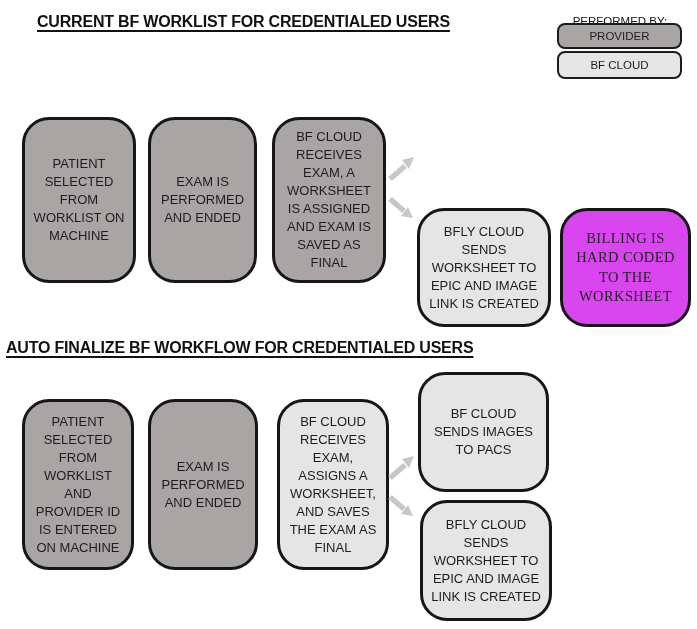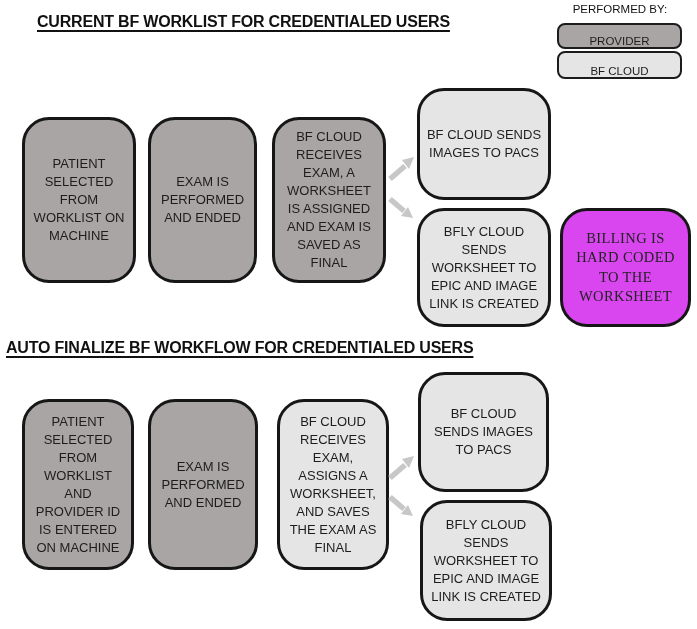--- a/index.html
+++ b/index.html
@@ -17,26 +17,26 @@
     display:flex;align-items:center;justify-content:center;text-align:center;
     padding:0 3px;
   }
   .node-text{
     white-space:pre-line;font-size:13px;line-height:18px;color:#1d1d1d;
   }
   .node-text.serif{
     font-family:"Liberation Serif",serif;font-size:14.5px;line-height:19.5px;letter-spacing:0.4px;color:#222;
   }
   .legend-title{
-    position:absolute;left:557px;top:3px;width:126px;text-align:center;
+    position:absolute;left:557px;top:15px;width:126px;text-align:center;
     font-size:11.5px;color:#111;
   }
   .legend-box{
     position:absolute;box-sizing:border-box;border:2px solid #1c1c1c;border-radius:8px;
-    display:flex;align-items:flex-end;justify-content:center;
+    display:flex;align-items:center;justify-content:center;
     font-size:11.5px;color:#1d1d1d;
   }
   .overlay{position:absolute;left:0;top:0;pointer-events:none;}
 </style>
 </head>
 <body>
 
 <div class="canvas">
 
   <div class="section-title" style="left:37px;top:13px;">CURRENT BF WORKLIST FOR CREDENTIALED USERS</div>
@@ -69,24 +69,20 @@
     <span class="node-text">BF CLOUD
 RECEIVES
 EXAM, A
 WORKSHEET
 IS ASSIGNED
 AND EXAM IS
 SAVED AS
 FINAL</span>
   </div>
 
-  <div class="node" style="left: 417px; top: 88px; width: 134px; height: 112px; background: rgb(230, 229, 229);">
-    <span class="node-text">BF CLOUD SENDS
-IMAGES TO PACS</span>
-  </div>
 
   <div class="node" style="left: 417px; top: 208px; width: 134px; height: 119px; background: rgb(230, 229, 229);">
     <span class="node-text">BFLY CLOUD
 SENDS
 WORKSHEET TO
 EPIC AND IMAGE
 LINK IS CREATED</span>
   </div>
 
   <div class="node" style="left: 560px; top: 208px; width: 131px; height: 119px; background: #d946ef;">

